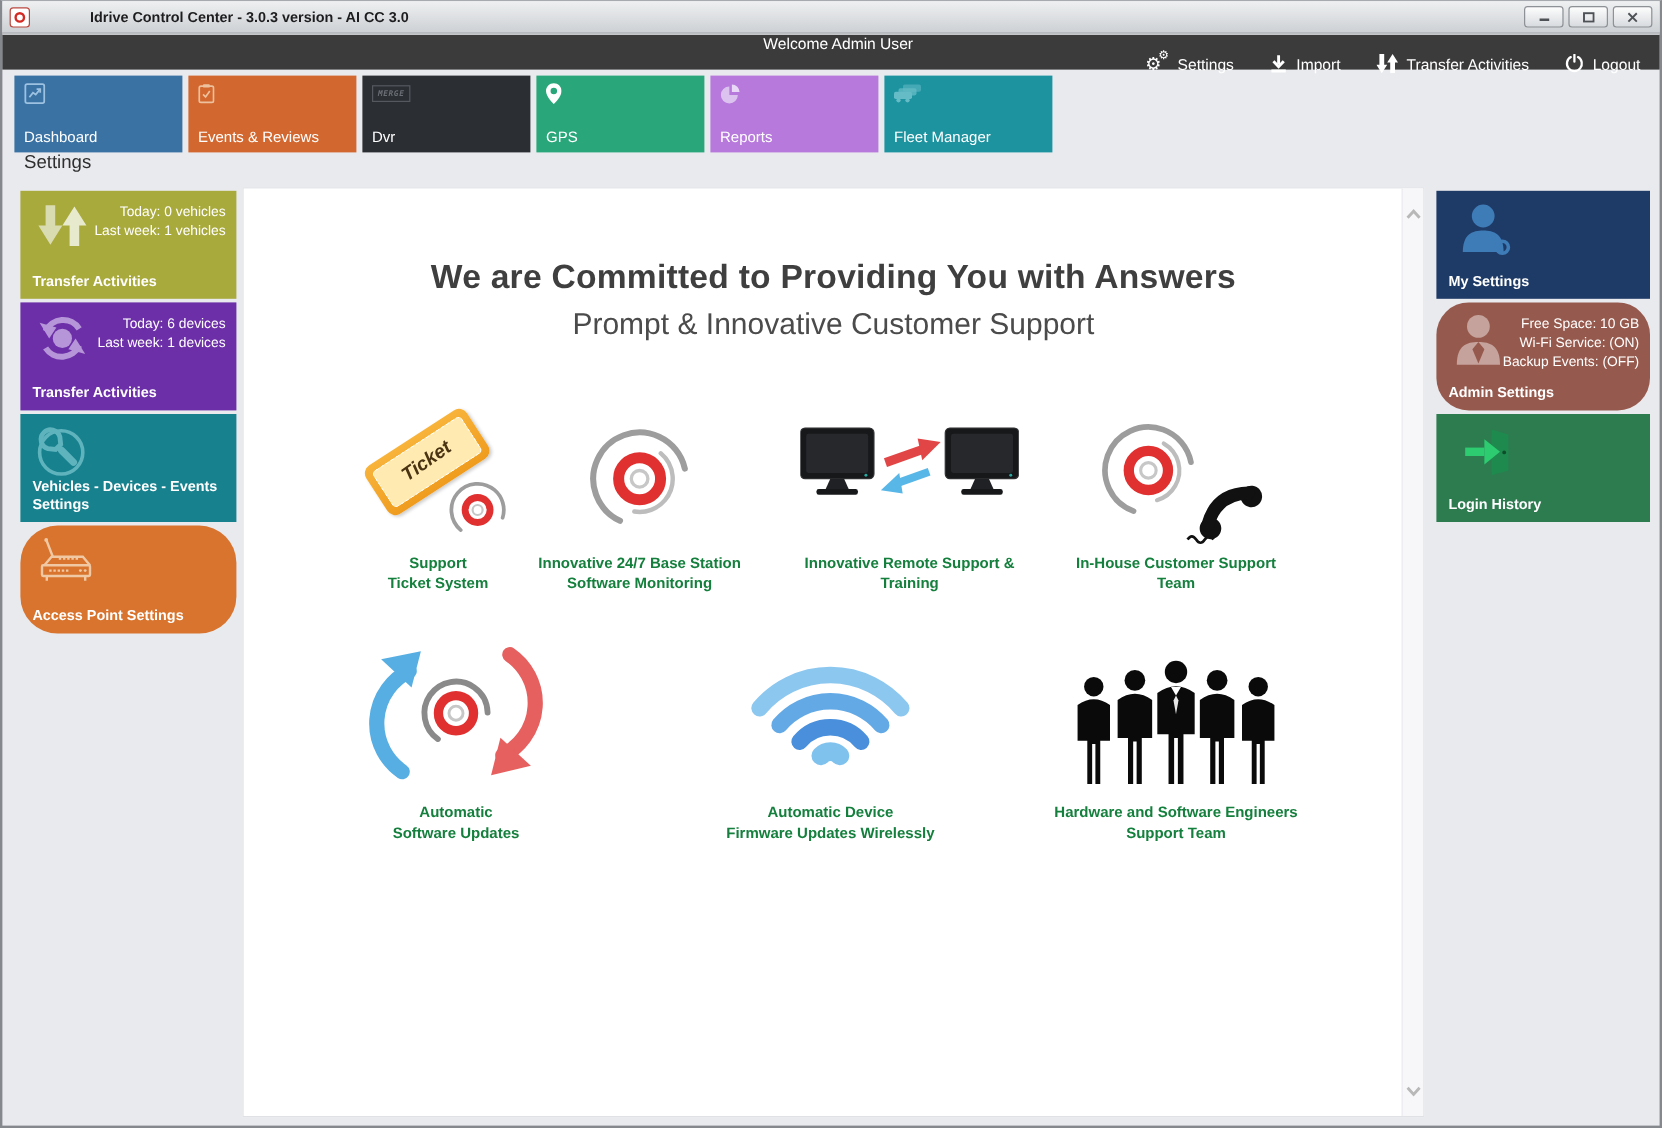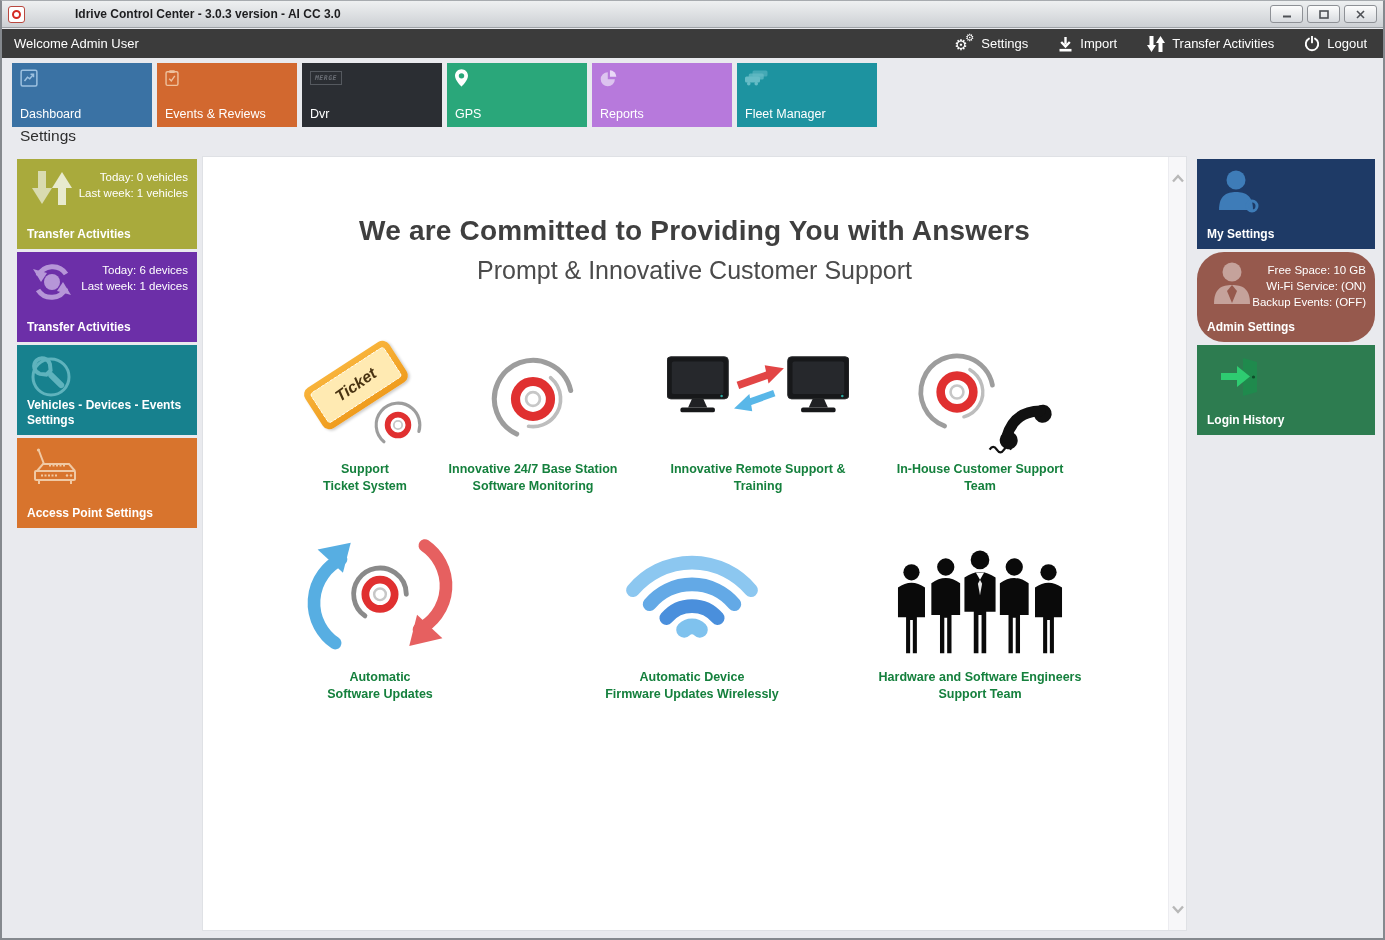--- a/index.html
+++ b/index.html
@@ -30,21 +30,21 @@
   .win-btn {
     width:33px; height:18px; border:1px solid #8e9196; border-radius:3px;
     background:linear-gradient(#fdfdfd,#d8dbdf);
     display:flex; align-items:center; justify-content:center; cursor:default;
   }
   .win-btn svg { stroke:#4e5156; }
 
   
   .header {
     position:absolute; left:0; right:0; top:28px; height:29px; background:#3b3b3b;
-    display:flex; align-items:center; color:#fff;
+    display:flex; align-items:center; color:#fff;flex-direction:column;
   }
   .welcome { font-size:13px; padding-left:12px; }
   .header-actions { margin-left:auto; display:flex; align-items:center; gap:30px; padding-right:16px; }
   .h-action { display:flex; align-items:center; gap:7px; font-size:13px; color:#fff; cursor:default; }
   .gear-wrap { position:relative; width:20px; height:18px; }
   .gear-big { position:absolute; left:0; top:2px; font-size:15px; line-height:15px; color:#fff; font-style:normal; }
   .gear-small { position:absolute; left:11px; top:-2px; font-size:10px; line-height:10px; color:#fff; font-style:normal; }
 
   
   .tabs { position:absolute; left:10px; top:62px; display:flex; gap:5px; }
@@ -67,21 +67,21 @@
 
   
   .card { position:absolute; width:180px; height:90px; color:#fff; cursor:default; }
   .card .c-title { position:absolute; left:10px; bottom:7px; right:8px; font-size:12px; font-weight:bold; line-height:1.25; }
   .card .c-stats { position:absolute; top:10px; right:9px; text-align:right; font-size:11.5px; line-height:1.4; }
   .card .c-icon { position:absolute; left:12px; top:9px; }
 
   .card-lc1 { left:15px; top:158px; background:#a9aa3c; }
   .card-lc2 { left:15px; top:251px; background:#6c2fa8; }
   .card-lc3 { left:15px; top:344px; background:#17818e; }
-  .card-lc4 { left:15px; top:437px; background:#d8742d; }
+  .card-lc4 { left:15px; top:437px; background:#d8742d;border-radius:31px; }
 
   .card-rc1 { left:1195px; top:158px; width:178px; background:#1e3a66; }
   .card-rc2 { left:1195px; top:251px; width:178px; background:#96594d;border-radius:27px; }
   .card-rc3 { left:1195px; top:344px; width:178px; background:#2d7c50; }
 
   
   .main-panel {
     position:absolute; left:200px; top:155px; width:985px; height:775px;
     background:#fff; border:1px solid #dfe1e5;
   }

